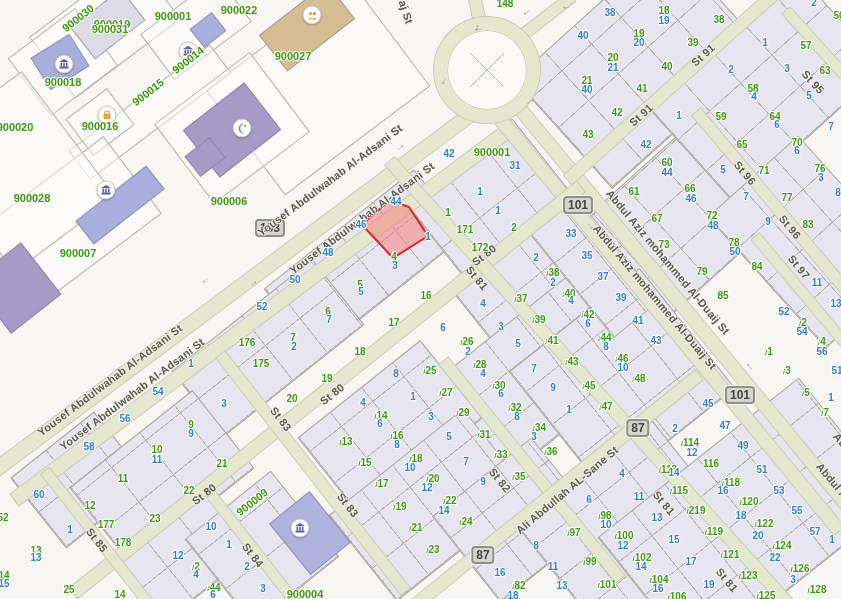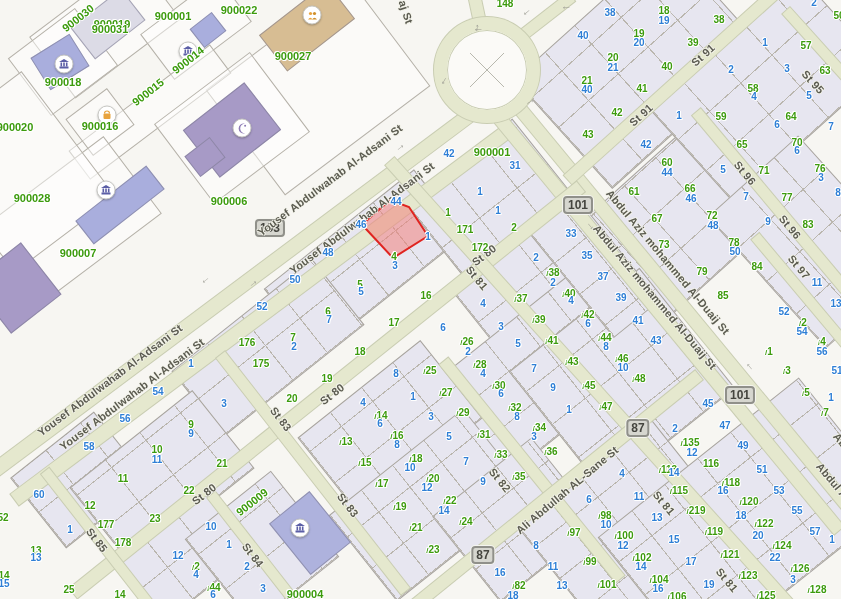--- a/index.html
+++ b/index.html
@@ -217,21 +217,21 @@
     <div class="lbl g" style="color: rgb(60, 155, 13); left: 613px; top: 58px; transform: translate(-50%, -50%);">20</div>
     <div class="lbl g" style="color: rgb(60, 155, 13); left: 667px; top: 67px; transform: translate(-50%, -50%);">40</div>
     <div class="lbl g" style="color: rgb(60, 155, 13); left: 587px; top: 81px; transform: translate(-50%, -50%);">21</div>
     <div class="lbl g" style="color: rgb(60, 155, 13); left: 642px; top: 89px; transform: translate(-50%, -50%);">41</div>
     <div class="lbl g" style="color: rgb(60, 155, 13); left: 617px; top: 113px; transform: translate(-50%, -50%);">42</div>
     <div class="lbl g" style="color: rgb(60, 155, 13); left: 588px; top: 135px; transform: translate(-50%, -50%);">43</div>
     <div class="lbl g" style="color: rgb(60, 155, 13); left: 806px; top: 46px; transform: translate(-50%, -50%);">57</div>
     <div class="lbl g" style="color: rgb(60, 155, 13); left: 753px; top: 89px; transform: translate(-50%, -50%);">58</div>
     <div class="lbl g" style="color: rgb(60, 155, 13); left: 721px; top: 117px; transform: translate(-50%, -50%);">59</div>
     <div class="lbl g" style="color: rgb(60, 155, 13); left: 825px; top: 71px; transform: translate(-50%, -50%);">63</div>
-    <div class="lbl g" style="color: rgb(60, 155, 13); left: 775px; top: 117px; transform: translate(-50%, -50%); margin-left: 16px;">64</div>
+    <div class="lbl g" style="color: rgb(60, 155, 13); left: 775px; top: 117px; transform: translate(-50%, -50%);">64</div>
     <div class="lbl g" style="color: rgb(60, 155, 13); left: 742px; top: 145px; transform: translate(-50%, -50%);">65</div>
     <div class="lbl g" style="color: rgb(60, 155, 13); left: 797px; top: 143px; transform: translate(-50%, -50%);">70</div>
     <div class="lbl g" style="color: rgb(60, 155, 13); left: 839px; top: 16px; transform: translate(-50%, -50%);">50</div>
     <div class="lbl g" style="color: rgb(60, 155, 13); left: 667px; top: 163px; transform: translate(-50%, -50%);">60</div>
     <div class="lbl g" style="color: rgb(60, 155, 13); left: 634px; top: 192px; transform: translate(-50%, -50%);">61</div>
     <div class="lbl g" style="color: rgb(60, 155, 13); left: 690px; top: 189px; transform: translate(-50%, -50%);">66</div>
     <div class="lbl g" style="color: rgb(60, 155, 13); left: 764px; top: 171px; transform: translate(-50%, -50%);">71</div>
     <div class="lbl g" style="color: rgb(60, 155, 13); left: 820px; top: 169px; transform: translate(-50%, -50%);">76</div>
     <div class="lbl g" style="color: rgb(60, 155, 13); left: 657px; top: 219px; transform: translate(-50%, -50%);">67</div>
     <div class="lbl g" style="color: rgb(60, 155, 13); left: 712px; top: 216px; transform: translate(-50%, -50%);">72</div>
@@ -282,21 +282,21 @@
     <div class="lbl g tick" style="color: rgb(60, 155, 13); left: 622px; top: 359px; transform: translate(-50%, -50%);">46</div>
     <div class="lbl g tick" style="color: rgb(60, 155, 13); left: 639px; top: 379px; transform: translate(-50%, -50%);">48</div>
     <div class="lbl g tick" style="color: rgb(60, 155, 13); left: 589px; top: 386px; transform: translate(-50%, -50%);">45</div>
     <div class="lbl g tick" style="color: rgb(60, 155, 13); left: 606px; top: 407px; transform: translate(-50%, -50%);">47</div>
     <div class="lbl g tick" style="color: rgb(60, 155, 13); left: 803px; top: 323px; transform: translate(-50%, -50%);">2</div>
     <div class="lbl g tick" style="color: rgb(60, 155, 13); left: 822px; top: 342px; transform: translate(-50%, -50%);">4</div>
     <div class="lbl g tick" style="color: rgb(60, 155, 13); left: 769px; top: 352px; transform: translate(-50%, -50%);">1</div>
     <div class="lbl g tick" style="color: rgb(60, 155, 13); left: 787px; top: 371px; transform: translate(-50%, -50%);">3</div>
     <div class="lbl g tick" style="color: rgb(60, 155, 13); left: 806px; top: 393px; transform: translate(-50%, -50%);">5</div>
     <div class="lbl g tick" style="color: rgb(60, 155, 13); left: 825px; top: 413px; transform: translate(-50%, -50%);">7</div>
-    <div class="lbl g tick" style="color: rgb(60, 155, 13); left: 690px; top: 443px; transform: translate(-50%, -50%);">135</div>
+    <div class="lbl g tick" style="color: rgb(60, 155, 13); left: 690px; top: 443px; transform: translate(-50%, -50%);">114</div>
     <div class="lbl g tick" style="color: rgb(60, 155, 13); left: 605px; top: 516px; transform: translate(-50%, -50%);">98</div>
     <div class="lbl g tick" style="color: rgb(60, 155, 13); left: 624px; top: 536px; transform: translate(-50%, -50%);">100</div>
     <div class="lbl g tick" style="color: rgb(60, 155, 13); left: 574px; top: 533px; transform: translate(-50%, -50%);">97</div>
     <div class="lbl g tick" style="color: rgb(60, 155, 13); left: 642px; top: 558px; transform: translate(-50%, -50%);">102</div>
     <div class="lbl g tick" style="color: rgb(60, 155, 13); left: 590px; top: 562px; transform: translate(-50%, -50%);">99</div>
     <div class="lbl g tick" style="color: rgb(60, 155, 13); left: 659px; top: 580px; transform: translate(-50%, -50%);">104</div>
     <div class="lbl g tick" style="color: rgb(60, 155, 13); left: 607px; top: 585px; transform: translate(-50%, -50%);">101</div>
     <div class="lbl g tick" style="color: rgb(60, 155, 13); left: 677px; top: 597px; transform: translate(-50%, -50%);">106</div>
     <div class="lbl g tick" style="color: rgb(60, 155, 13); left: 668px; top: 470px; transform: translate(-50%, -50%);">113</div>
     <div class="lbl g" style="color: rgb(60, 155, 13); left: 711px; top: 464px; transform: translate(-50%, -50%);">116</div>

